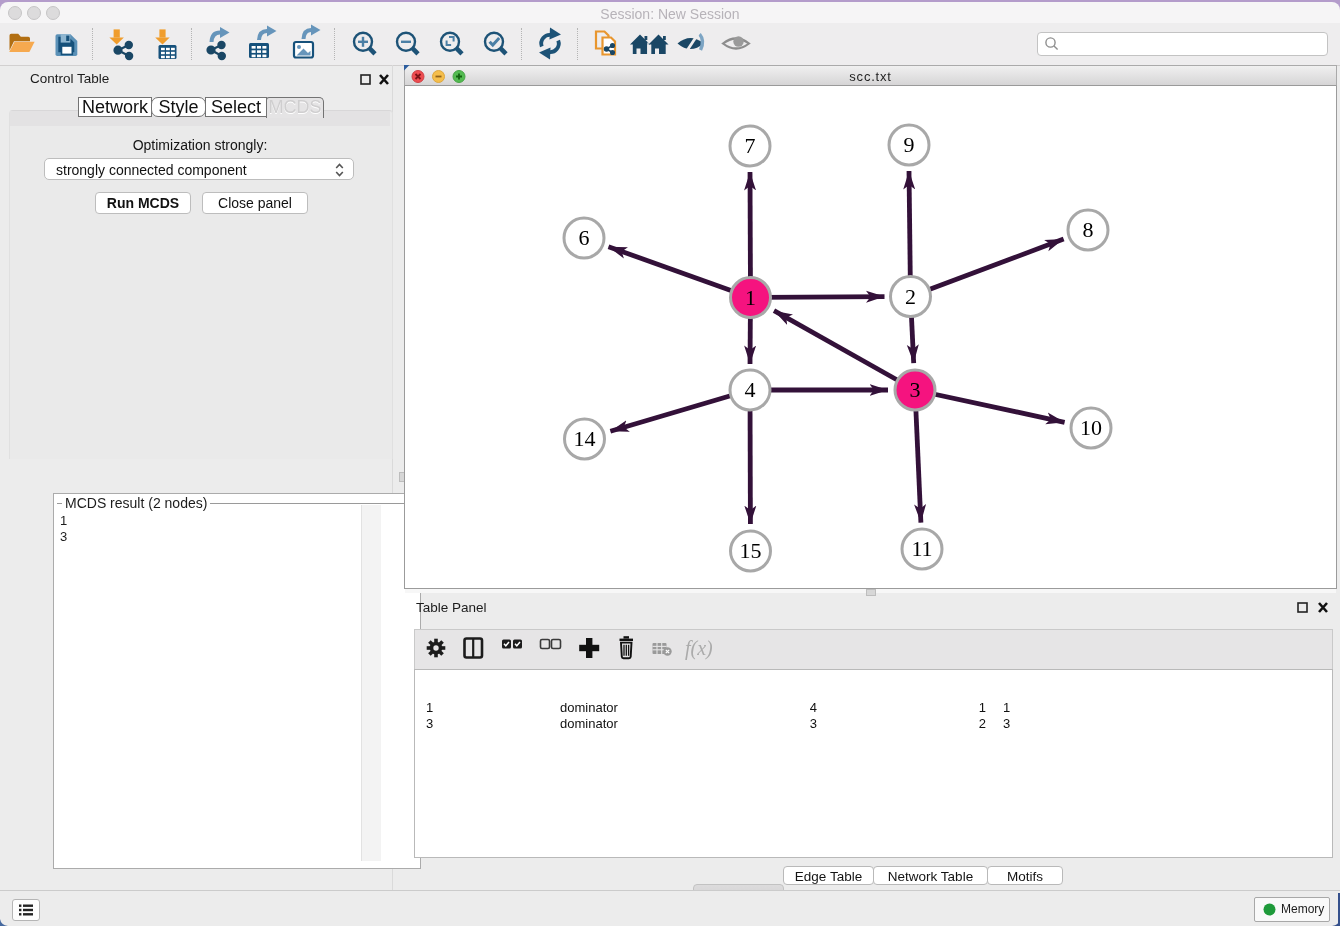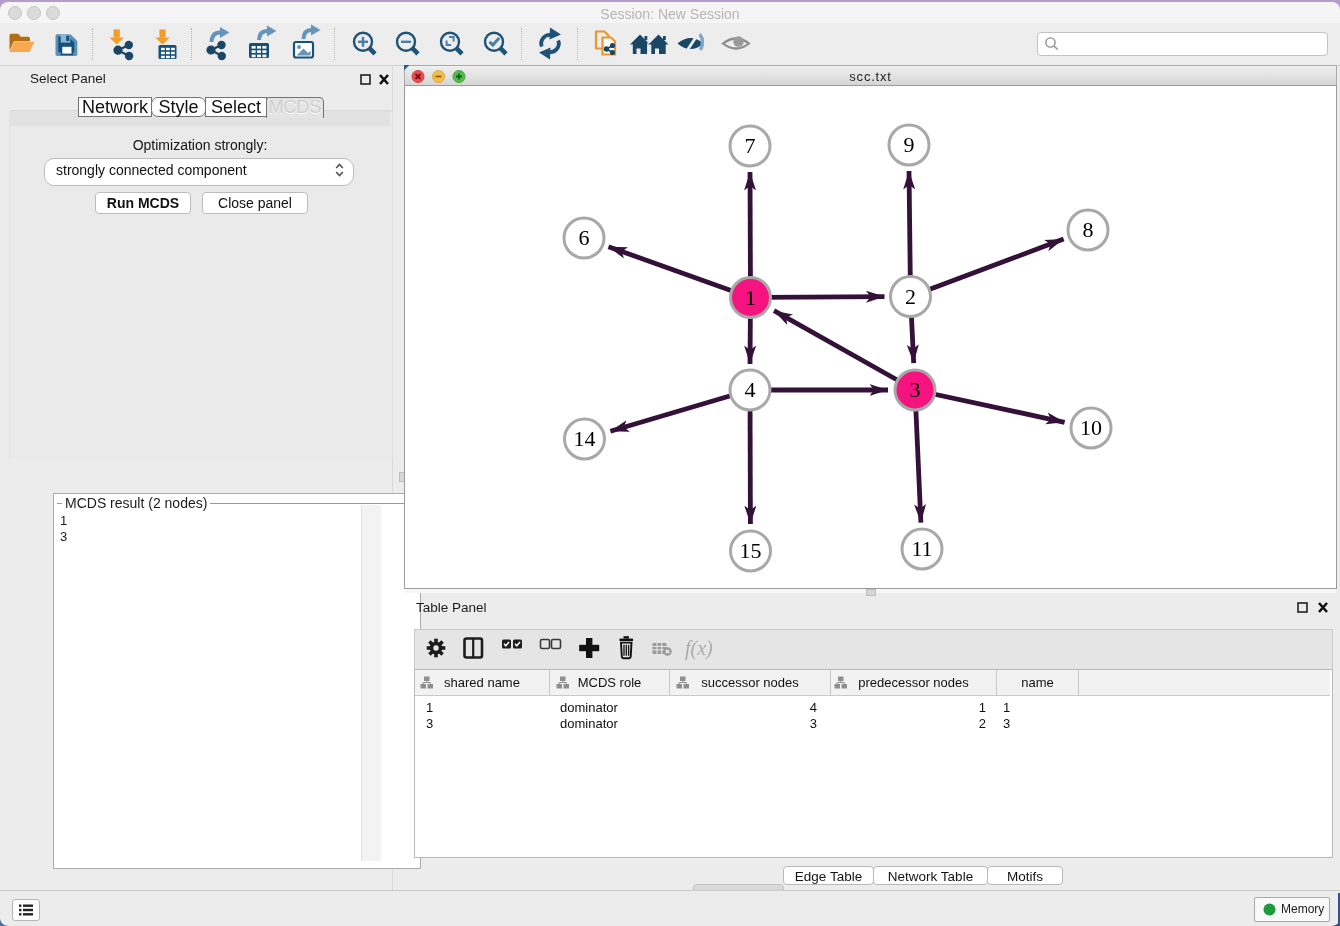--- a/index.html
+++ b/index.html
@@ -13,21 +13,21 @@
 #wtitle{left:0;top:6px;width:1340px;text-align:center;font-size:14px;color:#b7b3b9;}
 #toolbar{left:0;top:23px;width:1340px;height:42px;background:#eeedee;border-bottom:1px solid #d2d0d0;}
 .sep{position:absolute;top:5px;width:0;height:32px;border-left:1px dotted #b5b5b5;}
 #searchbox{left:1037px;top:9px;width:289px;height:22px;background:#fff;border:1px solid #c3c3c3;border-radius:4px;}
 
 #cpanel-title{left:30px;top:71px;font-size:13.5px;}
 #cp-inner{left:9px;top:110px;width:382px;height:348px;background:#eaeaea;border-top:1px solid #d8d7d8;border-left:1px solid #e0e0e0;border-right:1px solid #e0e0e0;border-radius:4px 4px 0 0;}
 #cp-band{left:10px;top:111px;width:380px;height:15px;background:#e3e2e3;}
 .tab{position:absolute;top:97px;height:18px;background:#fff;border:1px solid #737373;font-size:18px;text-align:center;line-height:18px;color:#111;}
 #opt-label{left:0px;top:137px;width:400px;text-align:center;font-size:14px;color:#141414;}
-#dropdown{left:44px;top:158px;width:310px;height:28px;background:#fff;border:1px solid #bdbdbd;border-radius:10px;font-size:14px;line-height:22px;padding-left:11px;box-sizing:border-box;color:#111;}
+#dropdown{left:44px;top:158px;width:310px;height:22px;background:#fff;border:1px solid #bdbdbd;border-radius:5px;font-size:14px;line-height:22px;padding-left:11px;box-sizing:border-box;color:#111;}
 .btn{position:absolute;top:192px;height:20px;background:#fff;border:1px solid #bdbdbd;border-radius:4px;font-size:14px;text-align:center;line-height:20px;color:#111;}
 #mcds-box{left:17px;top:493px;width:366px;height:374px;background:#fff;border:1px solid #ababab;margin-left:36px;}
 #mcds-sb{left:361px;top:505px;width:19px;height:356px;background:#f3f3f3;border-left:1px solid #e2e2e2;}
 
 #netwin-tb{left:404px;top:65px;width:933px;height:21px;background:linear-gradient(#f0f0f0,#d6d5d6);border:1px solid #aaa;border-bottom:1px solid #9a9a9a;box-sizing:border-box;}
 #netwin-title{left:404px;top:69px;width:933px;text-align:center;font-size:13px;letter-spacing:0.8px;color:#1f1f1f;}
 #netcanvas{left:404px;top:86px;width:933px;height:503px;background:#fff;border-left:1px solid #9b9b9b;border-right:1px solid #9b9b9b;border-bottom:1px solid #9b9b9b;box-sizing:border-box;}
 .grip{position:absolute;background:#d7d7d7;border:1px solid #bdbdbd;}
 
 #tp-title{left:416px;top:600px;font-size:13.5px;}
@@ -185,21 +185,21 @@
     <path d="M723 20.5 Q736 10.5 749 20.5 Q736 30.5 723 20.5 Z" fill="none" stroke="#8d8d8d" stroke-width="2.2"></path>
     <circle cx="738.5" cy="18.5" r="5.2" fill="#9a9a9a"></circle>
   </svg>
   <svg class="abs" style="left:1044px;top:13px;" width="16" height="16" viewBox="0 0 16 16">
     <circle cx="6.5" cy="6.5" r="4.6" fill="none" stroke="#8e8e8e" stroke-width="1.4"></circle>
     <line x1="10" y1="10" x2="13.6" y2="13.6" stroke="#8e8e8e" stroke-width="1.4"></line>
   </svg>
 </div>
 
 <div class="abs" style="left:392px;top:65px;width:1px;height:825px;background:#dadada;"></div>
-<div class="abs" id="cpanel-title">Select Panel</div>
+<div class="abs" id="cpanel-title">Control Table</div>
 <svg class="abs" style="left:359px;top:73px;" width="34" height="14" viewBox="0 0 34 14">
   <rect x="2" y="2" width="9" height="9" fill="none" stroke="#222" stroke-width="1.6"></rect>
   <path d="M21 2 L29 11 M29 2 L21 11" stroke="#111" stroke-width="2.6"></path>
 </svg>
 <div class="abs" id="cp-inner"></div>
 <div class="abs" id="cp-band"></div>
 <div class="tab" style="left:78px;width:72px;">Network</div>
 <div class="tab" style="left:151px;width:53px;border-radius:7px;">Style</div>
 <div class="tab" style="left:205px;width:60px;">Select</div>
 <div class="tab" style="left:266px;width:56px;height:20px;background:#e5e4e5;color:#cfcecf;text-shadow:0 1px 0 #fff;border-radius:3px 5px 0 0;border-bottom:none;">MCDS</div>
@@ -342,40 +342,20 @@
       <line x1="242" y1="13" x2="242" y2="24"></line>
       <line x1="246.7" y1="13" x2="246.7" y2="24"></line>
     </g>
     <circle cx="252.5" cy="21.5" r="4.2" fill="#9a9a9a"></circle>
     <path d="M250.8 19.8 l3.4 3.4 M254.2 19.8 l-3.4 3.4" stroke="#fff" stroke-width="1.2"></path>
 
     <text x="270" y="25" font-family="'Liberation Serif',serif" font-style="italic" font-size="20" fill="#ababab">f(x)</text>
   </svg>
 </div>
 <div class="abs" id="tp-table">
-  <div class="abs" id="tp-header">
-    <div class="hcell" style="left:0px;width:134px;">shared name</div>
-    <div class="hcell" style="left:135px;width:119px;">MCDS role</div>
-    <div class="hcell" style="left:255px;width:160px;">successor nodes</div>
-    <div class="hcell" style="left:416px;width:165px;">predecessor nodes</div>
-    <div class="hcell" style="left:582px;width:81px;">name</div>
-    <svg class="abs" style="left:0;top:0;" width="450" height="25" viewBox="0 0 450 25">
-      <g fill="#8f8f8f" stroke="#8f8f8f" stroke-width="1">
-        <g id="treeicon">
-          <rect x="9.5" y="7" width="4.5" height="3.5"></rect>
-          <rect x="6" y="14.5" width="4.5" height="3.5"></rect>
-          <rect x="13" y="14.5" width="4.5" height="3.5"></rect>
-          <path d="M11.7 10.5 v2 M8.2 12.5 h7 M8.2 12.5 v2 M15.2 12.5 v2" fill="none"></path>
-        </g>
-        <use href="#treeicon" x="136"></use>
-        <use href="#treeicon" x="256"></use>
-        <use href="#treeicon" x="414"></use>
-      </g>
-    </svg>
-  </div>
   <div class="trow" style="left:11px;top:30px;">1</div>
   <div class="trow" style="left:145px;top:30px;">dominator</div>
   <div class="trow" style="left:302px;top:30px;width:100px;text-align:right;">4</div>
   <div class="trow" style="left:471px;top:30px;width:100px;text-align:right;">1</div>
   <div class="trow" style="left:588px;top:30px;">1</div>
   <div class="trow" style="left:11px;top:46px;">3</div>
   <div class="trow" style="left:145px;top:46px;">dominator</div>
   <div class="trow" style="left:302px;top:46px;width:100px;text-align:right;">3</div>
   <div class="trow" style="left:471px;top:46px;width:100px;text-align:right;">2</div>
   <div class="trow" style="left:588px;top:46px;">3</div>

